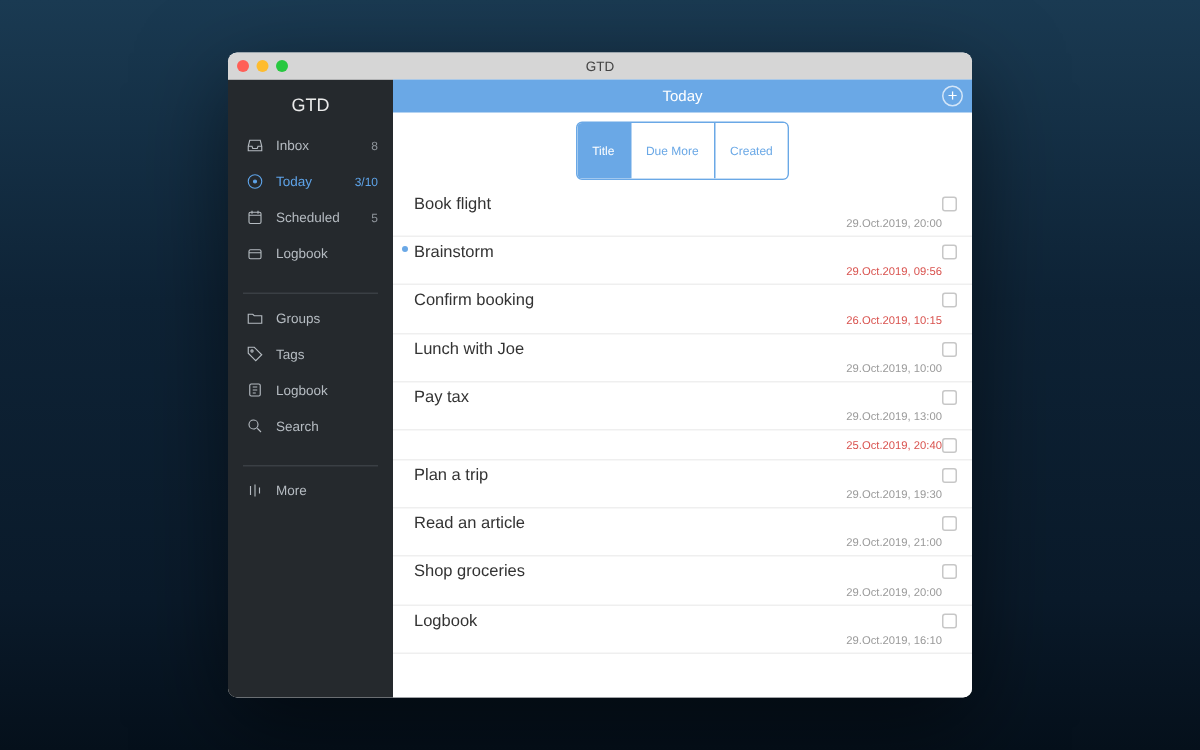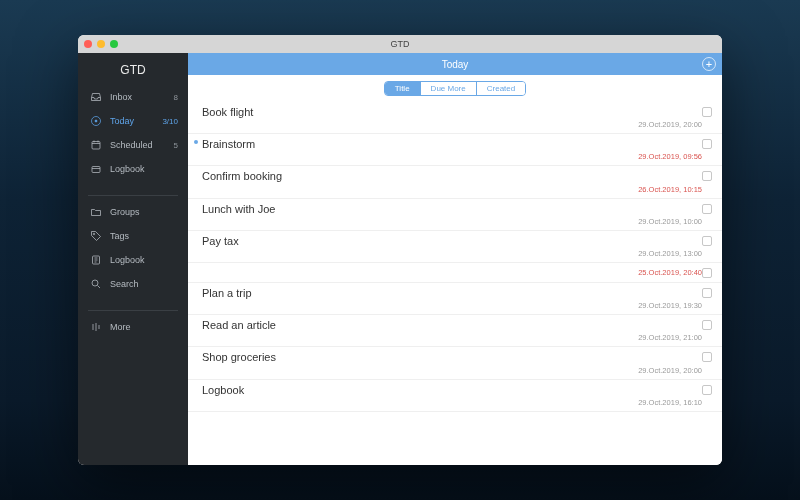--- a/index.html
+++ b/index.html
@@ -2,21 +2,21 @@
 <html><head>
 <meta charset="utf-8">
 <style>
   * { margin: 0; padding: 0; box-sizing: border-box; font-family: -apple-system, "Helvetica Neue", Arial, sans-serif; }
   html, body { width: 800px; height: 500px; overflow: hidden; }
   body {
     background: linear-gradient(180deg, #1a3a52 0%, #0e2336 40%, #0a1a2a 80%, #05101b 100%);
     display: flex; align-items: center; justify-content: center;
   }
   .window {
-    width: 644px; height: 430px;
+    width: 496px; height: 430px;
     background: #fff;
     border-radius: 6px;
     box-shadow: 0 20px 60px rgba(0,0,0,0.5);
     overflow: hidden;
     display: flex; flex-direction: column;
   }
   .titlebar {
     height: 18px; background: #d6d6d6;
     display: flex; align-items: center;
     padding: 0 6px;
@@ -62,21 +62,21 @@
     border: 1px solid rgba(255,255,255,0.7); border-radius: 50%;
     display: flex; align-items: center; justify-content: center;
     color: #fff; font-size: 11px; line-height: 1; cursor: pointer;
   }
   .seg-row { display: flex; justify-content: center; padding: 6px 0; }
   .seg {
     display: flex; border: 1px solid #6aa8e6; border-radius: 4px; overflow: hidden;
     font-size: 8px;
   }
   .seg button {
-    border: none; background: #fff; color: #6aa8e6; padding: 2px 10px; cursor: pointer;
+    border: none; background: #fff; color: #6aa8e6; padding: 14px 10px; cursor: pointer;
     font-size: 8px; font-family: inherit;
   }
   .seg button + button { border-left: 1px solid #6aa8e6; }
   .seg button.sel { background: #6aa8e6; color: #fff; }
   .list { flex: 1; overflow-y: auto; }
   .task {
     display: flex; align-items: flex-start; padding: 4px 10px 4px 14px;
     border-bottom: 1px solid #efefef;
     font-size: 9px;
     position: relative;

